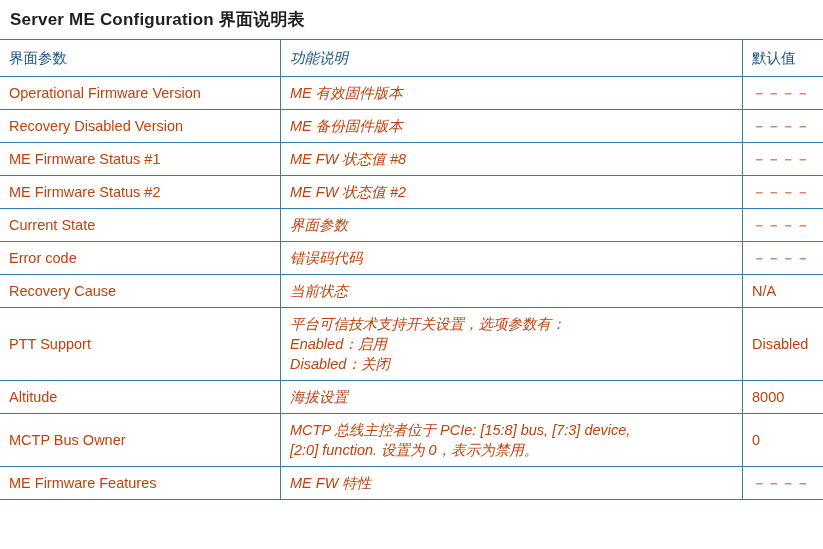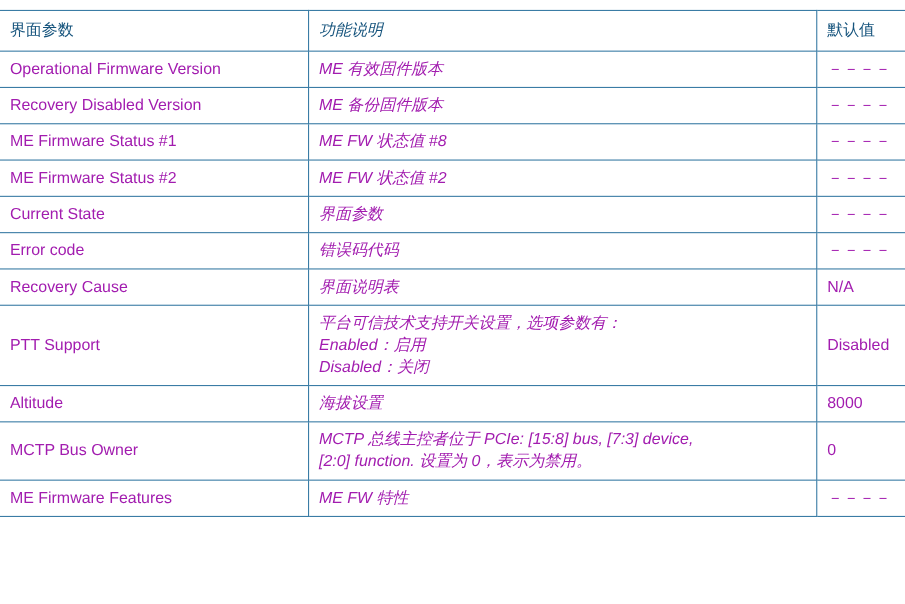--- a/index.html
+++ b/index.html
@@ -39,21 +39,21 @@
   }
   table.spec td, table.spec th {
     border: 1px solid #3a7ca5;
     border-left: none;
     border-right: none;
     padding: 6px 8px 6px 9px;
     vertical-align: middle;
     text-align: left;
     font-weight: normal;
     line-height: 20px;
-    color: #a21caf;
+    color: #c2410c;
   }
   table.spec .c1 { width: 263px; border-right: 1px solid #3a7ca5; margin-left: 15px; }
   table.spec .c2 { width: 444px; border-right: 1px solid #3a7ca5; font-style: italic; }
   table.spec .c3 { width: 116px; }
   table.spec thead td {
     color: #16547d;
     padding-top: 8px;
     padding-bottom: 8px;
   }
   table.spec thead tr td { border-top: 1px solid #3a7ca5; }
@@ -72,20 +72,21 @@
     font-size: 12.5px;
     color: #c9c9c9;
     letter-spacing: 0.5px;
   }
 </style>
 </head>
 <body>
 
 <div class="page">
 
+  <div class="doc-title">Server ME Configuration 界面说明表</div>
 
   <table class="spec">
     <thead>
       <tr>
         <td class="c1">界面参数</td>
         <td class="c2">功能说明</td>
         <td class="c3">默认值</td>
       </tr>
     </thead>
     <tbody>
@@ -114,21 +115,21 @@
         <td class="c2">界面参数</td>
         <td class="c3 dash">－－－－</td>
       </tr>
       <tr>
         <td class="c1">Error code</td>
         <td class="c2">错误码代码</td>
         <td class="c3 dash">－－－－</td>
       </tr>
       <tr>
         <td class="c1">Recovery Cause</td>
-        <td class="c2">界面说明表</td>
+        <td class="c2">当前状态</td>
         <td class="c3 vtop">N/A</td>
       </tr>
       <tr>
         <td class="c1">PTT Support</td>
         <td class="c2 multiline" style="white-space: pre-line;">平台可信技术支持开关设置，选项参数有：
 Enabled：启用
 Disabled：关闭</td>
         <td class="c3 vtop">Disabled</td>
       </tr>
       <tr>

